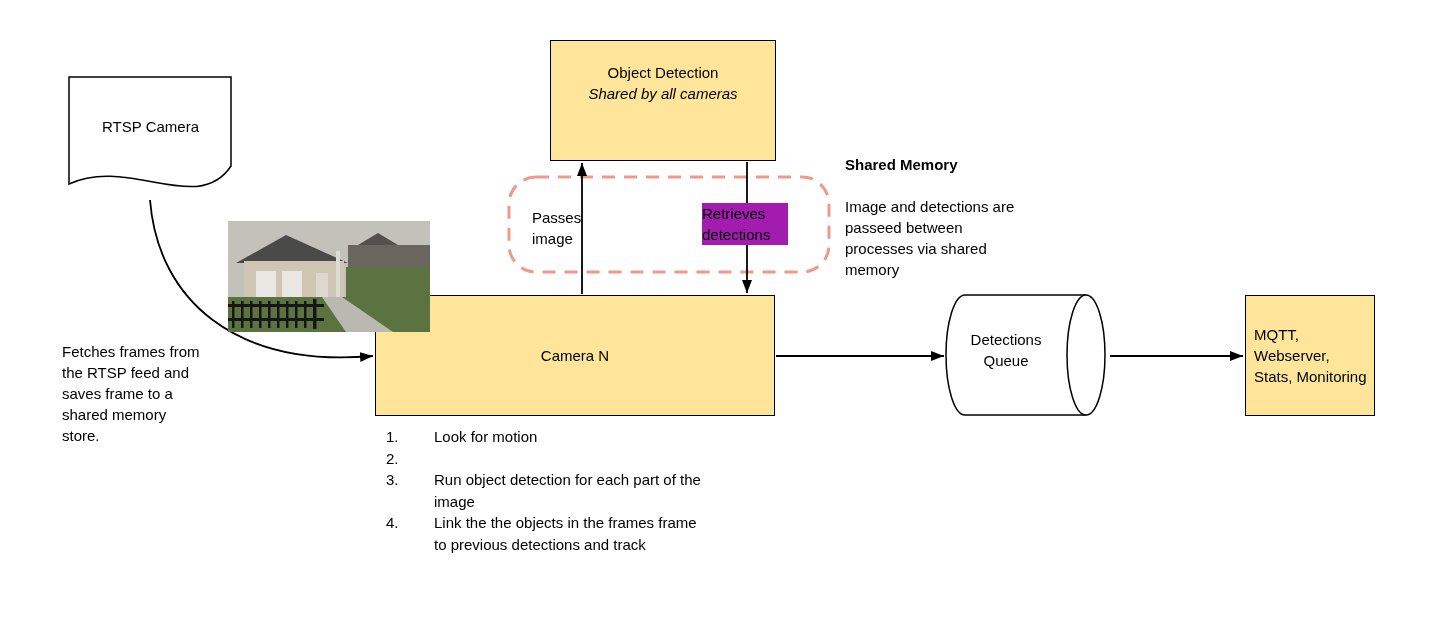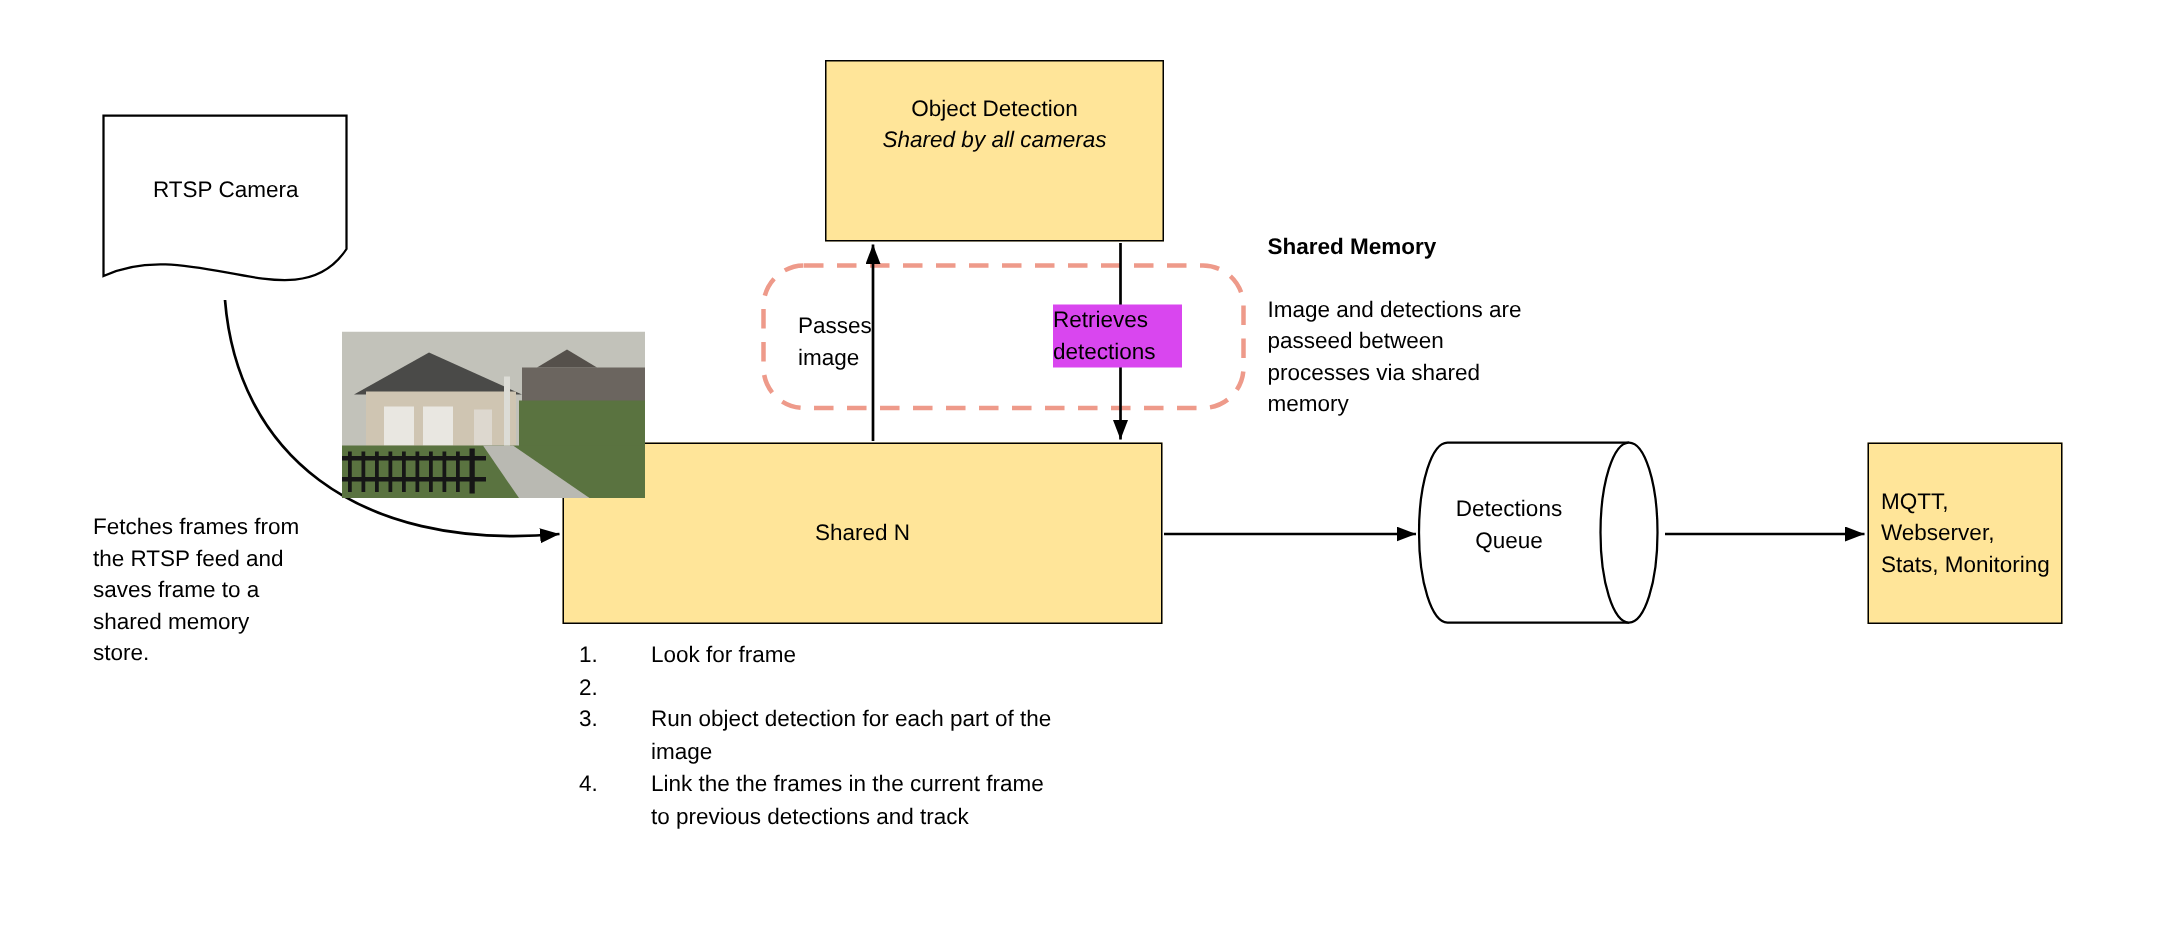--- a/index.html
+++ b/index.html
@@ -20,21 +20,21 @@
   #rtsp-label { left:78px; top:118px; width:145px; z-index:2; }
   #fetch-note { left:62px; top:341px; width:150px; z-index:2; }
 
   #photo { left:228px; top:221px; width:202px; height:111px; z-index:3; }
 
   #od-box { left:550px; top:40px; width:226px; height:121px; z-index:1;
             display:flex; flex-direction:column; justify-content:center;
             align-items:center; padding-bottom:36px; line-height:21px; }
 
   #passes-label { left:532px; top:207px; width:62px; z-index:4; }
-  #retrieves-label { left:702px; top:203px; width:86px; z-index:4; background:#d946ef; }
+  #retrieves-label { left:702px; top:203px; width:86px; z-index:4; background:#a21caf; }
 
   #sm-note { left:845px; top:133px; width:178px; z-index:2; }
 
   #camera-box { left:375px; top:295px; width:400px; height:121px; z-index:1;
                 display:flex; justify-content:center; align-items:center; }
 
   #steps { left:380px; top:426px; width:380px; z-index:2; }
   .step { display:flex; }
   .step-num { width:48px; padding-left:6px; line-height:21.5px; flex:0 0 auto; }
   .step-text { flex:1; white-space:pre-line; line-height:21.5px; }
@@ -118,39 +118,39 @@
 
   <div id="sm-note" class="abs note">
     <div class="bold">Shared Memory</div>
     <div class="note">Image and detections are
 passeed between
 processes via shared
 memory</div>
   </div>
 
   <div id="camera-box" class="abs yellow">
-    <div>Shared N</div>
+    <div>Camera N</div>
   </div>
 
   <div id="steps" class="abs">
     <div class="step">
       <span class="step-num">1.</span>
-      <span class="step-text">Look for frame</span>
+      <span class="step-text">Look for motion</span>
     </div>
     <div class="step">
       <span class="step-num">2.</span>
     </div>
     <div class="step">
       <span class="step-num">3.</span>
       <span class="step-text">Run object detection for each part of the
 image</span>
     </div>
     <div class="step">
       <span class="step-num">4.</span>
-      <span class="step-text">Link the the frames in the current frame
+      <span class="step-text">Link the the objects in the frames frame
 to previous detections and track</span>
     </div>
   </div>
 
   <svg id="queue-shape" class="abs" width="163" height="127" viewBox="0 0 163 127">
     <path d="M141,3 L20,3 A19,60 0 0 0 20,123 L141,123" fill="#fff" stroke="#000" stroke-width="1.5"></path>
     <ellipse cx="141" cy="63" rx="19" ry="60" fill="#fff" stroke="#000" stroke-width="1.5"></ellipse>
   </svg>
   <div id="queue-label" class="abs note center">Detections
 Queue</div>

